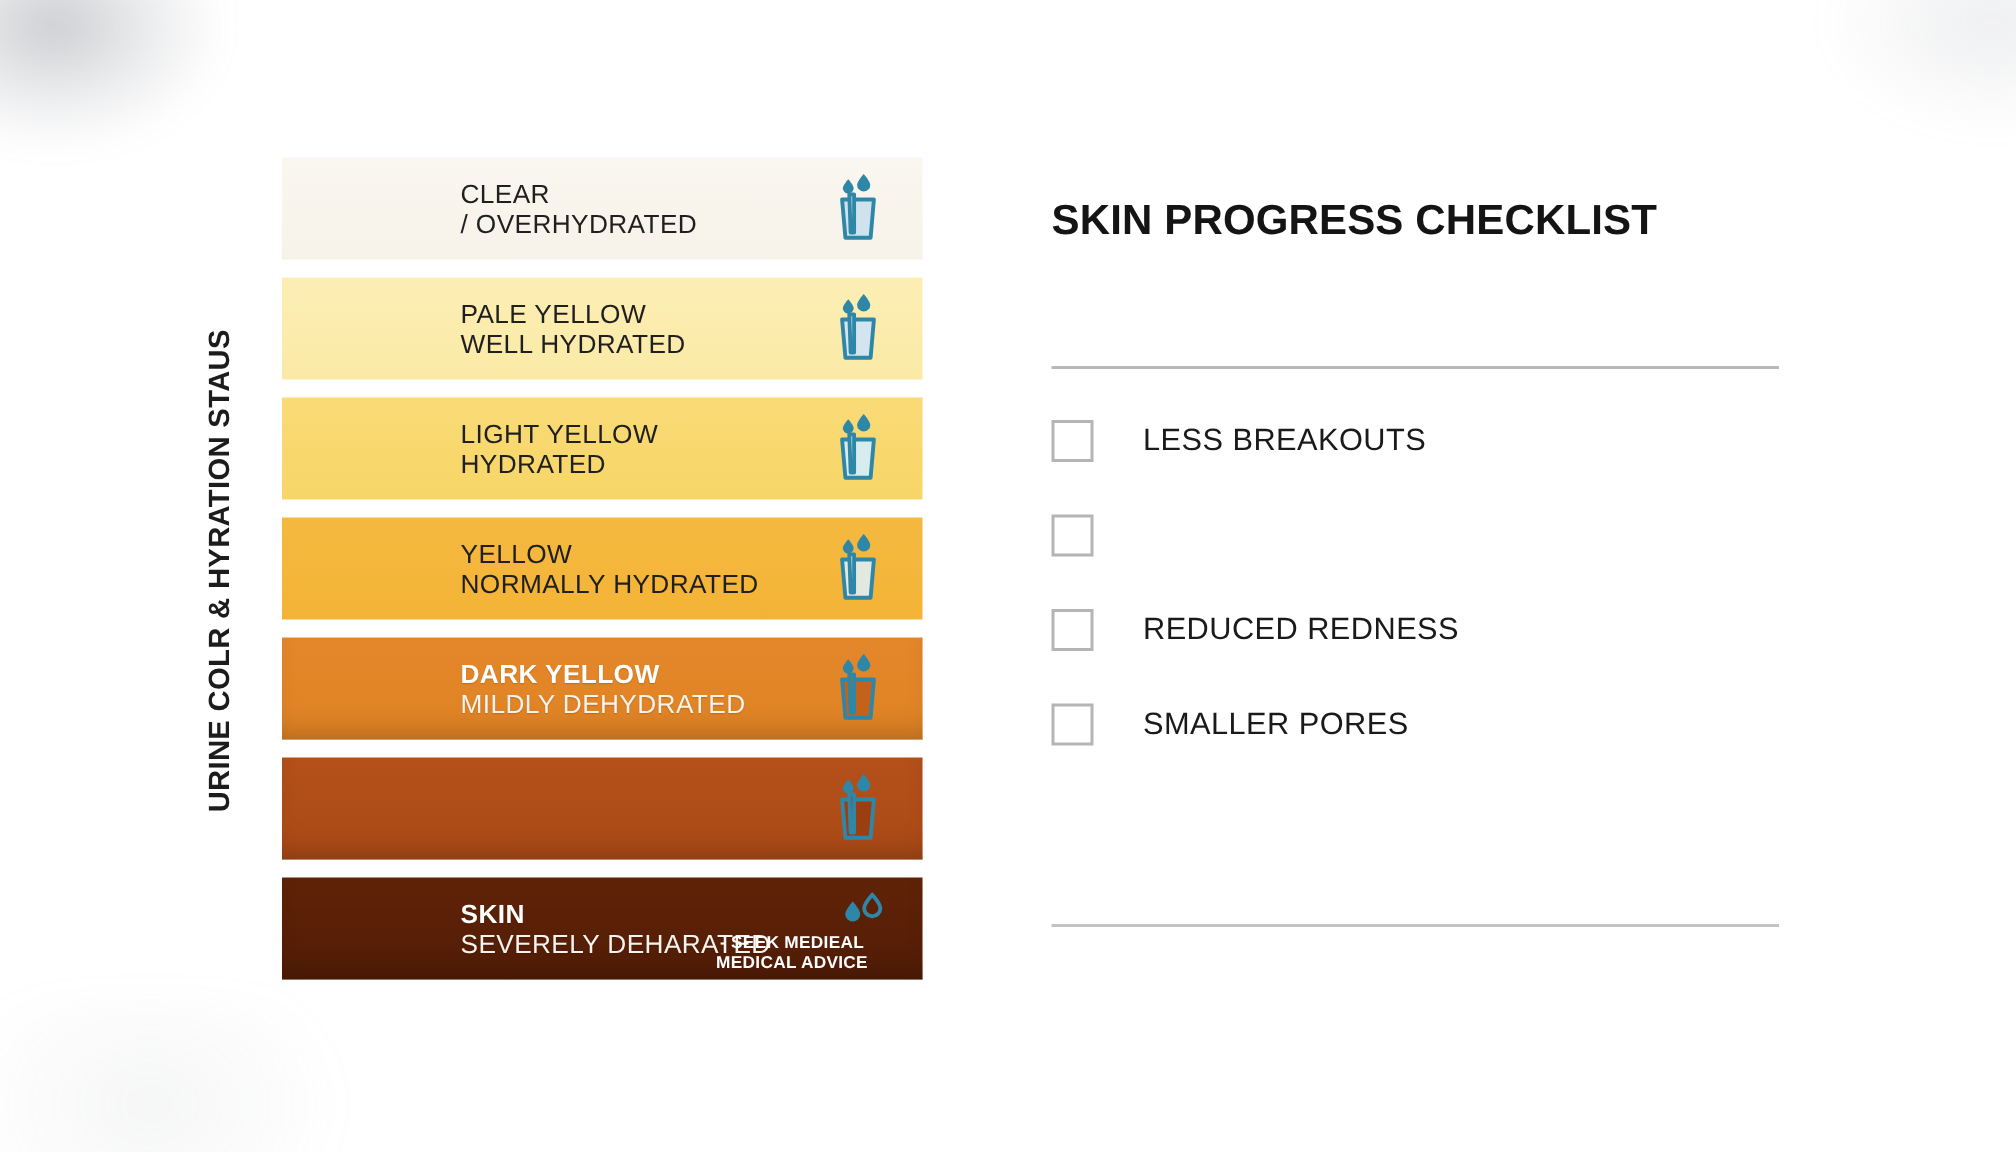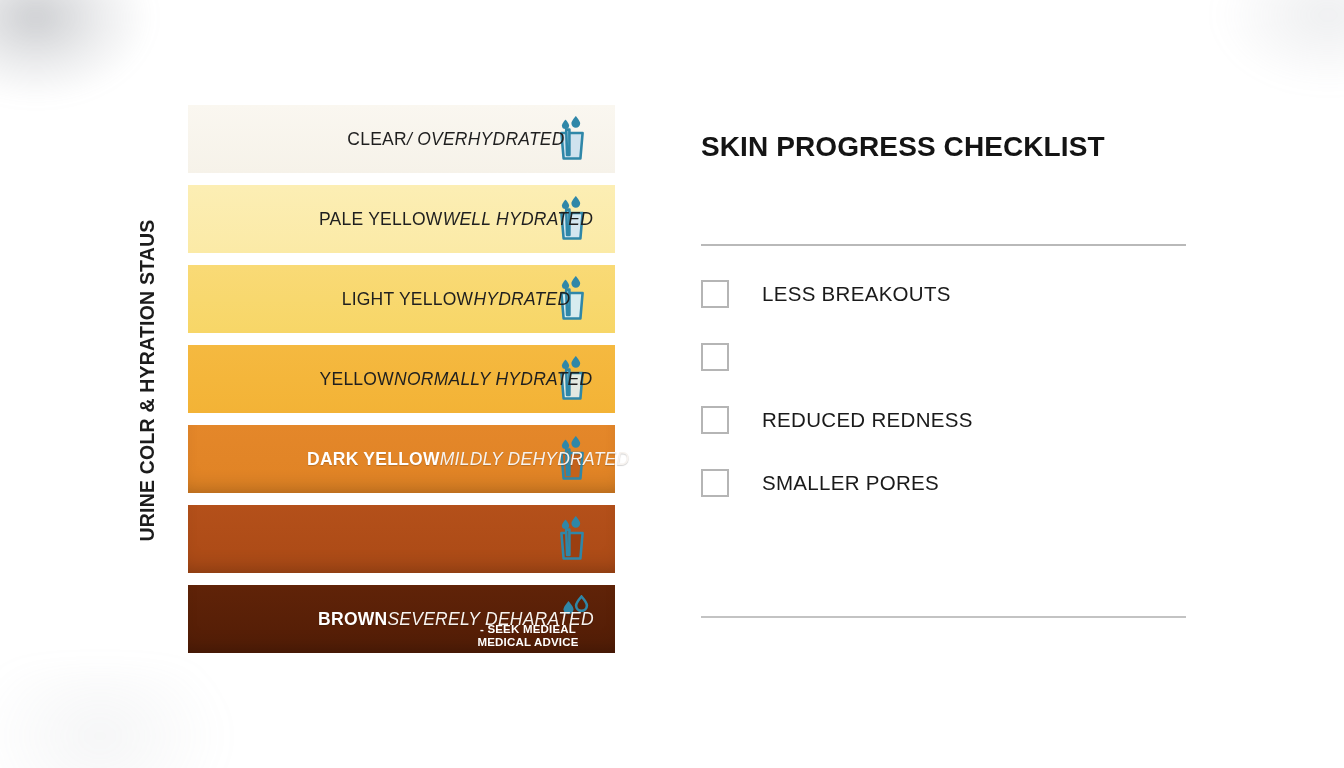--- a/index.html
+++ b/index.html
@@ -84,37 +84,35 @@
     align-items: center;
     box-sizing: border-box;
     padding-left: 119px;
     padding-right: 10px;
     overflow: visible;
   }
   .scale-row:last-child { margin-bottom: 0; }
 
   .row-texts {
     display: flex;
-    flex-direction: row;
-    justify-content: center;
+    flex-direction: column;
     line-height: 1.16;
     flex: 1 1 auto;
     position: relative;
     z-index: 2;
   }
   .row-line1 {
     font-size: 17.5px;
     letter-spacing: 0.25px;
     white-space: nowrap;
   }
   .row-line2 {
     font-size: 17.5px;
     letter-spacing: 0.25px;
     white-space: nowrap;
-    font-style: italic;
   }
   .row-note {
     position: absolute;
     right: 12px;
     bottom: 4px;
     width: 150px;
     font-size: 11.5px;
     font-weight: 700;
     letter-spacing: 0.2px;
     line-height: 1.12;
@@ -285,21 +283,21 @@
             <g fill="none" stroke="#2f87a8" stroke-width="2.6" stroke-linejoin="round" stroke-linecap="round">
               <path d="M10.5 4.5c0 0 3.6 4.0 3.6 6.0a3.6 3.6 0 0 1 -7.2 0c0-2.0 3.6-6.0 3.6-6.0z" fill="#2f87a8" stroke="none"></path>
               <path d="M20.8 1.0c0 0 4.4 4.9 4.4 7.3a4.4 4.4 0 0 1 -8.8 0c0-2.4 4.4-7.3 4.4-7.3z" fill="#2f87a8" stroke="none"></path>
               <path d="M6.4 18.0 L27.6 18.0 L25.4 43.5 L8.6 43.5 Z" fill="#9b3f10"></path>
               <path d="M11.2 14.6 L14.4 14.6 L14.4 40.0 L12.1 40.0 Z" fill="#9b3f10"></path>
             </g>
           </svg></span>
       </div>
       <div class="scale-row row-dark" style="background: linear-gradient(rgb(96, 35, 8) 0%, rgb(82, 29, 6) 100%); box-shadow: rgba(0, 0, 0, 0.3) 0px -14px 22px -14px inset;">
         <div class="row-texts">
-          <div class="row-line1">BROWN</div>
+          <div class="row-line1">SKIN</div>
           <div class="row-line2">SEVERELY DEHARATED</div>
         </div>
         <div class="row-note" style="color: rgb(255, 255, 255); white-space: pre-line;">- SEEK MEDIEAL
 MEDICAL ADVICE</div>
         <span class="glass-icon"><svg viewBox="0 0 46 48" width="46" height="48" xmlns="http://www.w3.org/2000/svg">
             <g>
               <path d="M13.5 6.0c0 0 5.0 5.6 5.0 8.3a5.0 5.0 0 0 1 -10.0 0c0-2.7 5.0-8.3 5.0-8.3z" fill="#2f87a8"></path>
               <path d="M26.5 1.5c0 0 5.4 6.1 5.4 9.0a5.4 5.4 0 0 1 -10.8 0c0-2.9 5.4-9.0 5.4-9.0z" fill="none" stroke="#2f87a8" stroke-width="2.6"></path>
             </g>
           </svg></span>

